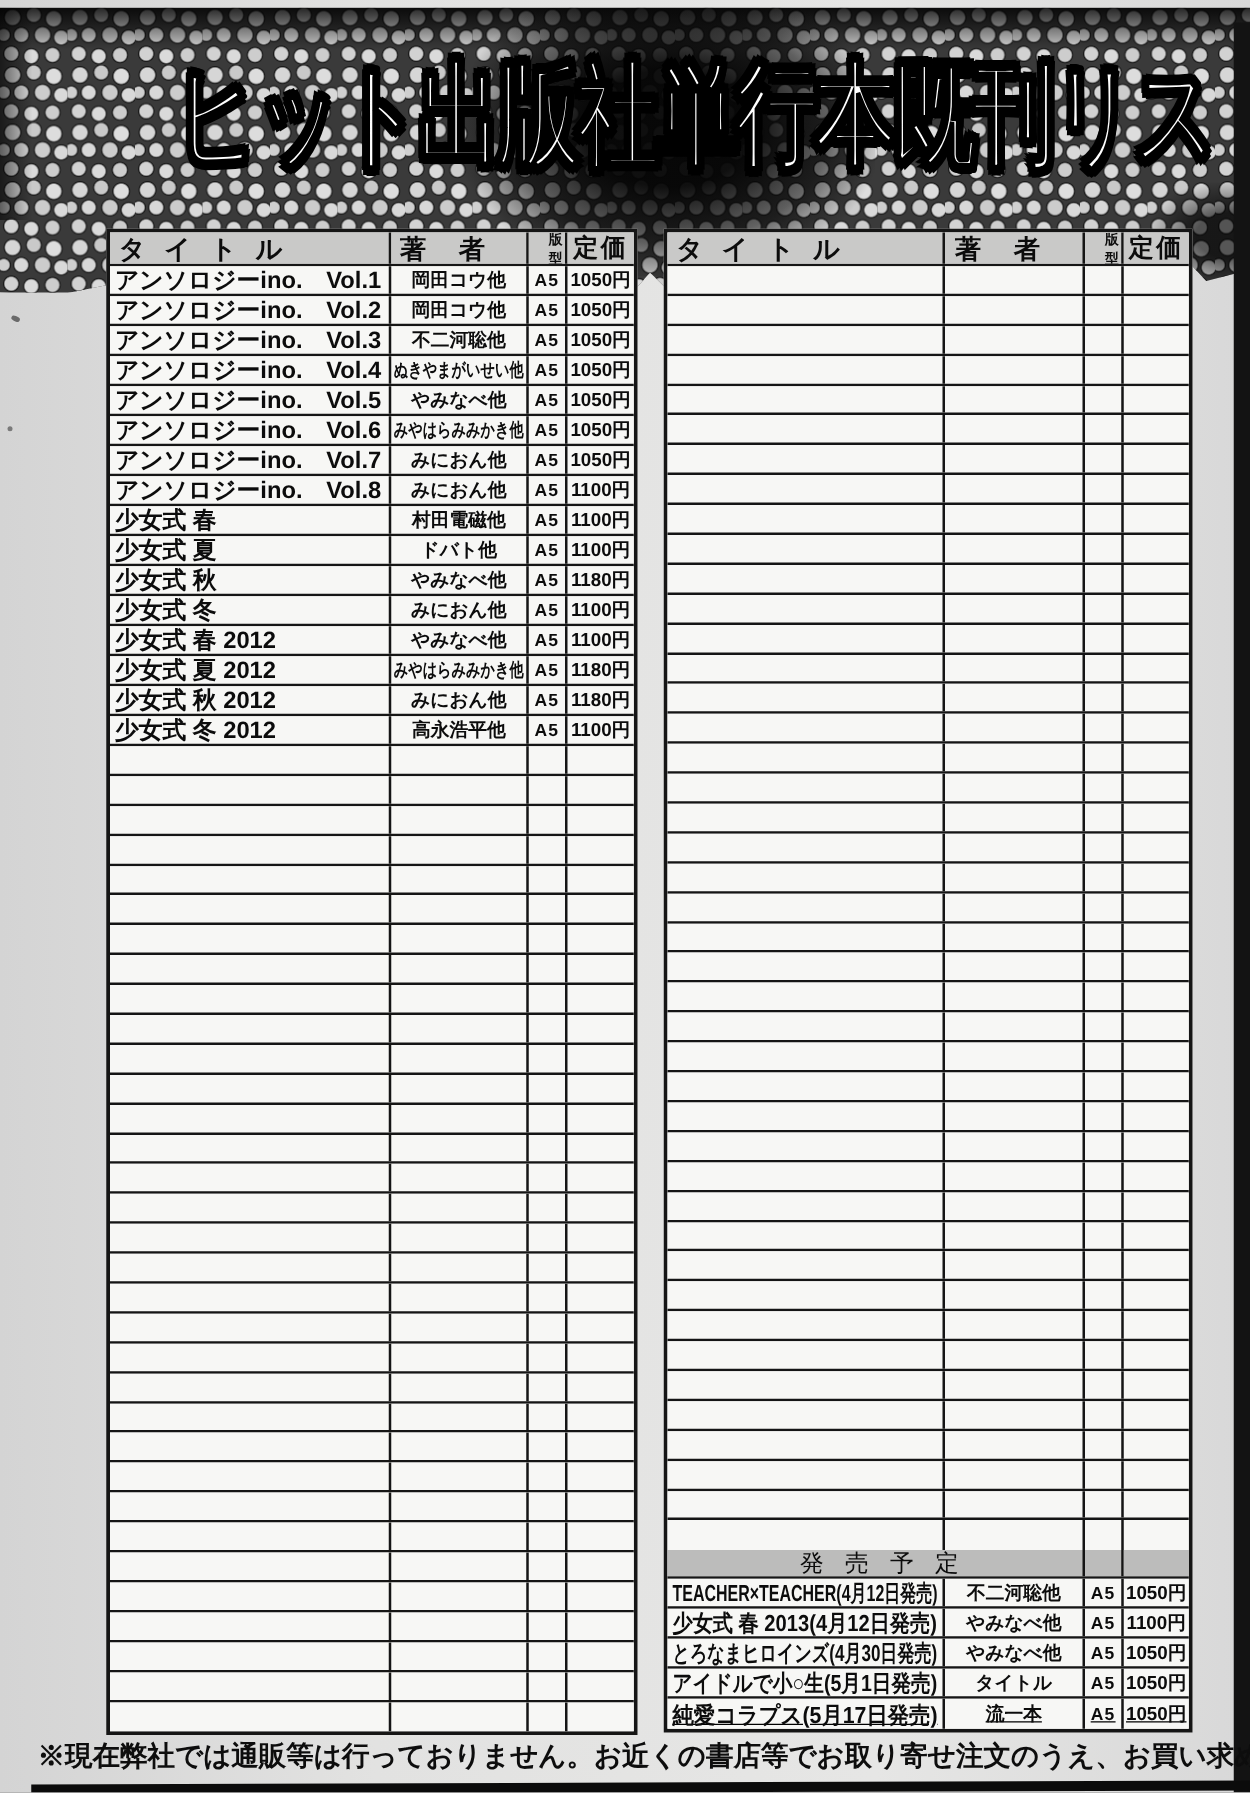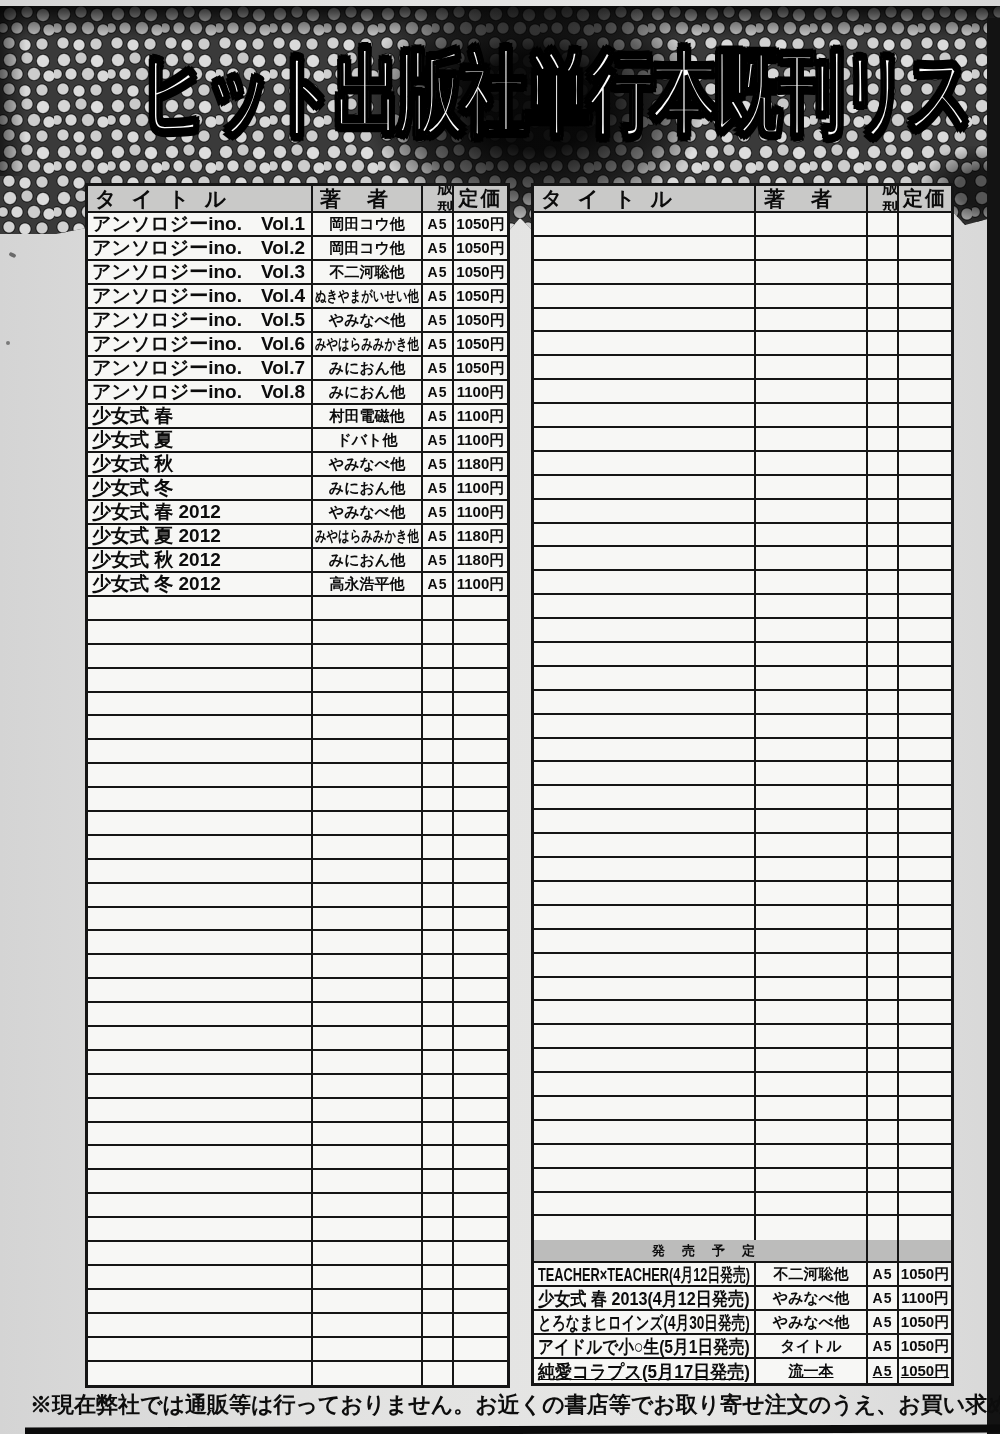--- a/index.html
+++ b/index.html
@@ -80,30 +80,30 @@
   .t-head .cell { background:#c9c9c8; }
 
   .c-title  { justify-content:flex-start; padding-left:4px;
               font-weight:bold; font-size:19px; }
   .c-author { justify-content:center; font-weight:bold; font-size:15px; }
   .c-format { justify-content:center; font-weight:bold; font-size:14px; letter-spacing:1px; }
   .c-price  { justify-content:center; font-weight:bold; font-size:15px; }
 
   .h-title  { font-size:21px; font-weight:900; letter-spacing:15px; padding-left:7px; }
   .h-author { font-size:21px; font-weight:900; letter-spacing:26px; justify-content:center; }
-  .h-format { font-size:16px; font-weight:900; letter-spacing:0; justify-content:center; padding-left:16px; }
+  .h-format { font-size:11px; font-weight:900; letter-spacing:0; justify-content:center; padding-left:16px; }
   .h-price  { font-size:20px; font-weight:900; letter-spacing:2px; justify-content:center; }
 
   .fit { display:inline-block; white-space:nowrap; }
 
   
   .t-bar { height:23px; background:#bcbcbb; }
   .t-bar .cell { background:#bcbcbb; }
   .bar-label { grid-column:1 / 3; justify-content:center;
-               font-size:13px; font-weight:700; letter-spacing:17px; padding-left:24px; }
+               font-size:19px; font-weight:400; letter-spacing:17px; padding-left:24px; }
   .t-up { height:24px; }
   .t-up .c-title { font-size:18.5px; }
 
   
   .footer-note {
     position:absolute; left:30px; top:1390px; width:950px;
     text-align:center; font-size:22px; font-weight:900; color:#0d0d0d;
     letter-spacing:0; white-space:nowrap;
   }
 </style>

